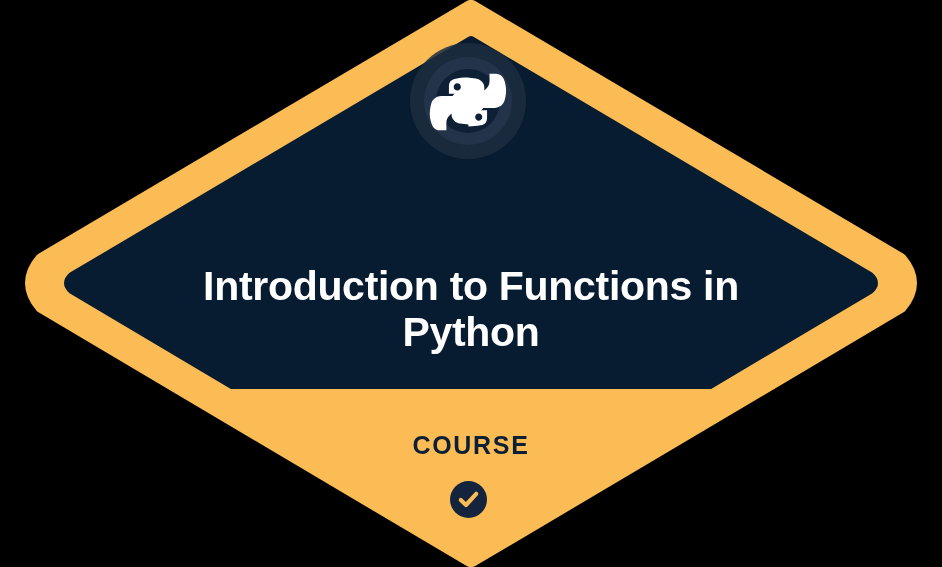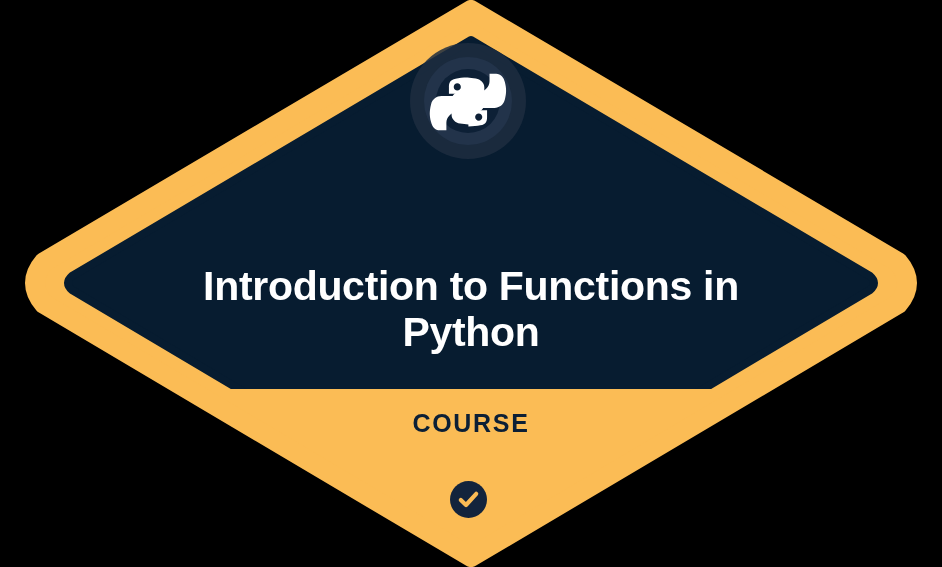--- a/index.html
+++ b/index.html
@@ -78,20 +78,21 @@
     pointer-events: auto;
   }
 
   .status-line {
     display: block;
     color: #0c1f35;
     font-size: 25px;
     font-weight: 700;
     letter-spacing: 1.7px;
     line-height: 35px;
+    margin-top: 22px;
   }
 
   #check-badge {
     position: absolute;
     left: 450px;
     top: 481px;
     width: 37px;
     height: 37px;
     pointer-events: auto;
   }

